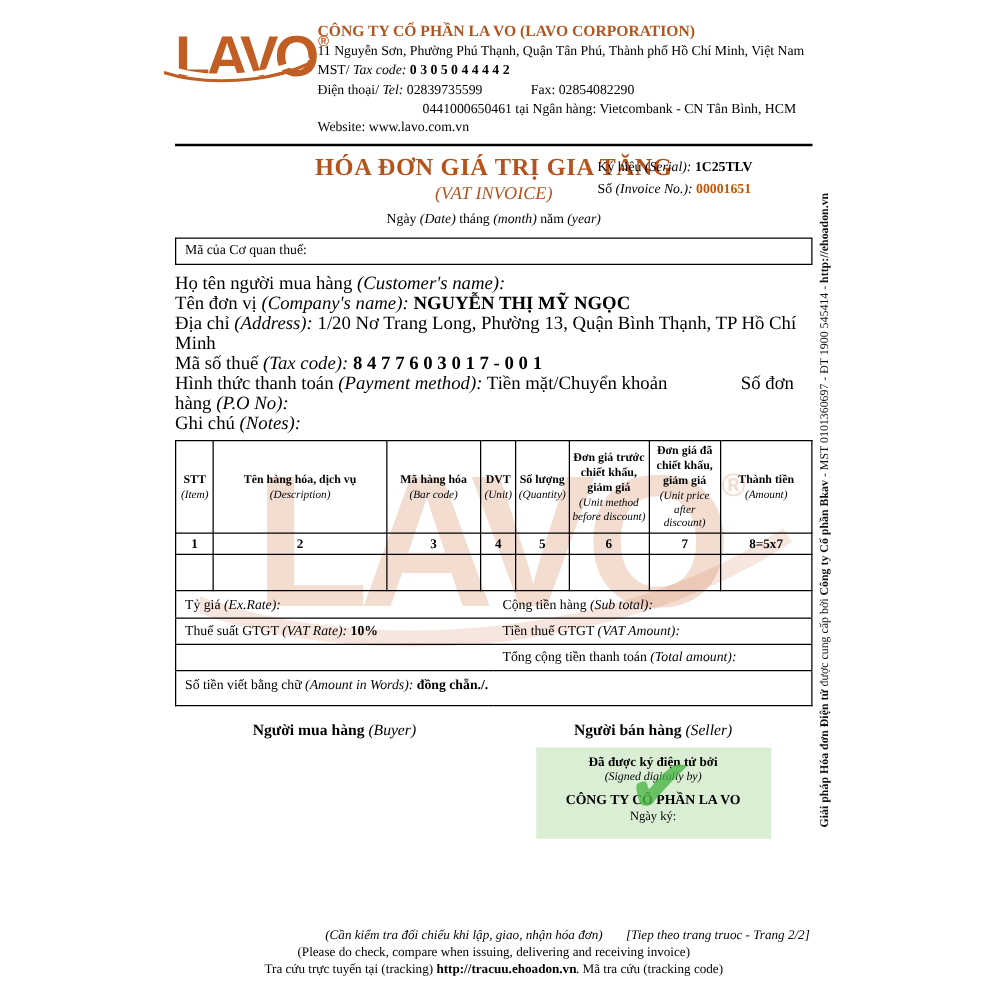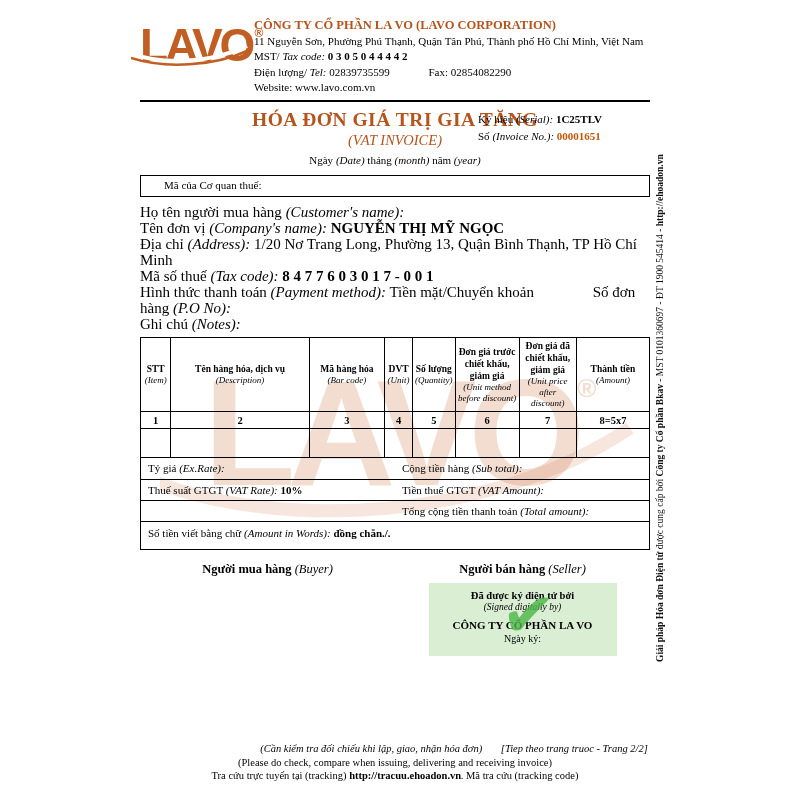--- a/index.html
+++ b/index.html
@@ -24,21 +24,21 @@
   .hr { border-top:2.5px solid #000; margin-top:5px; }
 
   
   .title-sec { position:relative; margin-top:7px; text-align:center; }
   .t-main { font-size:19.5px; font-weight:bold; color:#b5531c; letter-spacing:0.5px; }
   .t-sub { font-size:14.5px; font-style:italic; color:#b5531c; margin-top:1px; }
   .t-date { font-size:11px; margin-top:5px; }
   .serial-box { position:absolute; right:0; top:2px; width:172px; text-align:left; font-size:11px; line-height:16.5px; }
   .inv-no { color:#c25708; font-weight:bold; }
 
-  .taxbox { margin-top:9px; border:1.5px solid #000; font-size:11px; padding:3px 23px; min-height:22px; }
+  .taxbox { margin-top:9px; border:1.5px solid #000; font-size:11px; padding:3px 7px; min-height:22px; }
 
   .cust { margin-top:7px; font-size:15px; }
   .cust .row { line-height:16px; }
   .po { margin-left:55px; }
 
   table { width:100%; border-collapse:collapse; }
   .items { margin-top:5px; }
   .items table { border:1.5px solid #000; }
   .items th, .items td { border:1px solid #000; text-align:center; vertical-align:middle; padding:2px 2px; }
   .items th { font-weight:normal; }
@@ -99,25 +99,28 @@
       </div>
       <div class="hinfo">
         <div class="hcompany">CÔNG TY CỔ PHẦN LA VO (LAVO CORPORATION)</div>
         <div>11 Nguyễn Sơn, Phường Phú Thạnh, Quận Tân Phú, Thành phố Hồ Chí Minh, Việt Nam</div>
         <div>
           <span>MST/</span>
           <span class="i">Tax code:</span>
           <span class="b">0 3 0 5 0 4 4 4 4 2</span>
         </div>
         <div>
-          <span>Điện lượng/</span>
+          <span>Điện thoại/</span>
           <span class="i">Tel:</span>
           <span>02839735599</span>
           <span class="fax">Fax:</span>
           <span>02854082290</span>
+        </div>
+        <div class="bank2">
+          <span>0441000650461 tại Ngân hàng: Vietcombank - CN Tân Bình, HCM</span>
         </div>
         <div>
           <span>Website:</span>
           <span>www.lavo.com.vn</span>
         </div>
       </div>
     </div>
 
     <div class="hr"></div>
 

